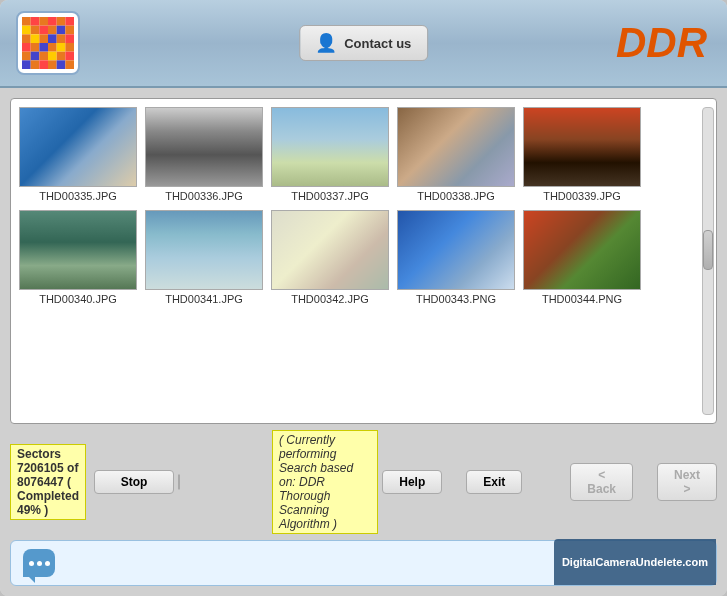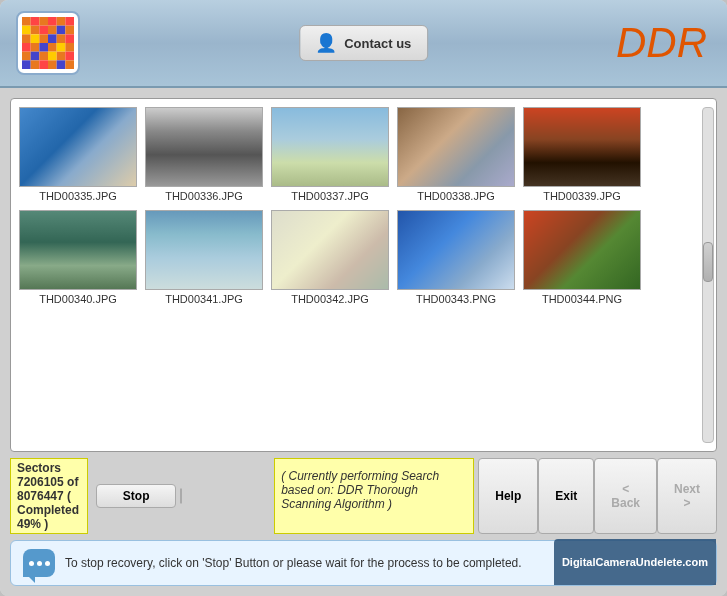--- a/index.html
+++ b/index.html
@@ -112,21 +112,21 @@
     }
 
     .ddr-brand {
       position: absolute;
       right: 20px;
       text-align: right;
     }
 
     .ddr-title {
       font-size: 42px;
-      font-weight: normal;
+      font-weight: bold;
       color: #e05500;
       line-height: 1;
       font-style: italic;
     }
 
     .ddr-subtitle {
       font-size: 14px;
       color: #1a5080;
       font-weight: bold;
     }
@@ -266,30 +266,31 @@
       width: 49%;
     }
 
     .progress-placeholder {
       min-width: 80px;
     }
 
     .algo-info {
       background: #ffffaa;
       border: 1px solid #cccc00;
-      padding: 10px 6px;
+      padding: 2px 6px;
       font-size: 12px;
       font-style: italic;
       color: #333;
     }
 
     
     .nav-buttons {
       display: flex;
-      gap: 0;
+      gap: 24px;
+      align-items: center;
     }
 
     .nav-btn {
       background: linear-gradient(to bottom, #f5f5f5, #ddd);
       border: 1px solid #aaa;
       border-radius: 4px;
       padding: 4px 16px;
       cursor: pointer;
       font-size: 12px;
       font-weight: bold;
@@ -532,17 +533,16 @@
     </div>
 
     <div class="info-bar" style="position:relative;">
       <div class="chat-icon">
         <div class="chat-dots">
           <div class="chat-dot"></div>
           <div class="chat-dot"></div>
           <div class="chat-dot"></div>
         </div>
       </div>
-      <span>To stop recovery, click on 'Stop' Button or please wait for the process to be completed.</span>
       <div class="watermark">DigitalCameraUndelete.com</div>
     </div>
   </div>
 </div>
 
 </body></html>

